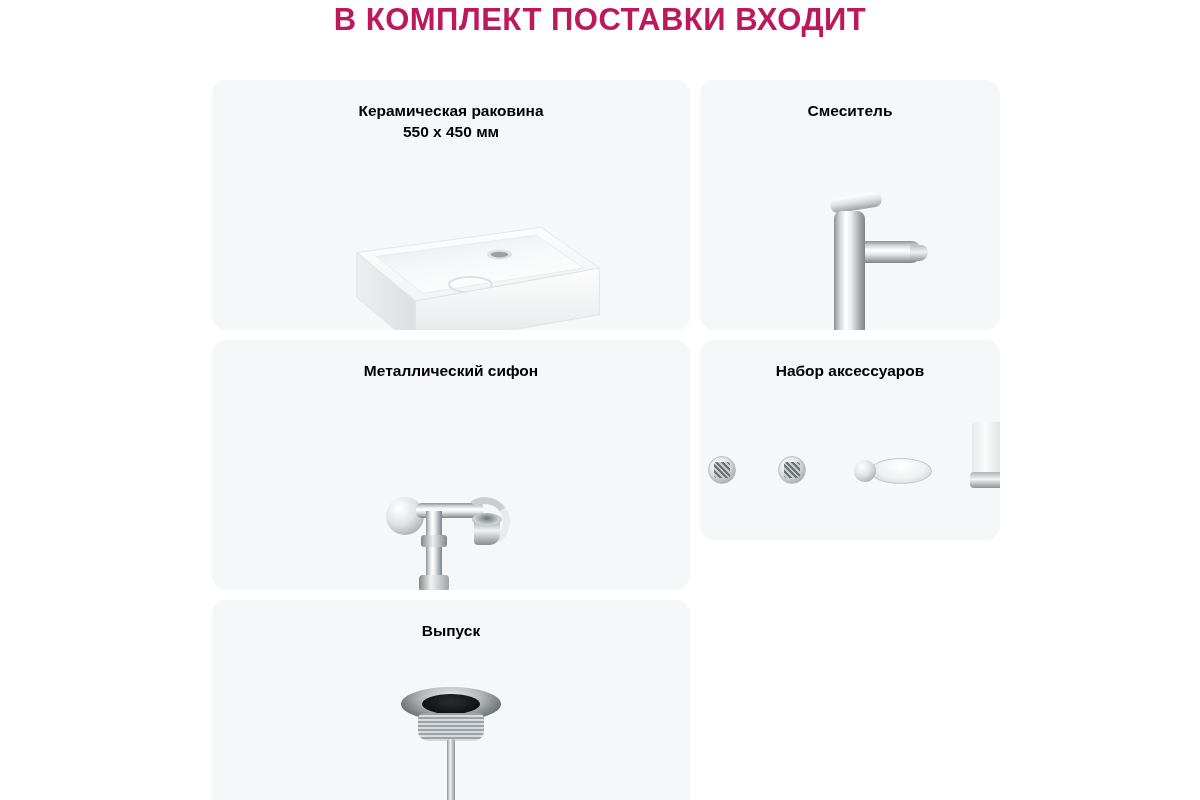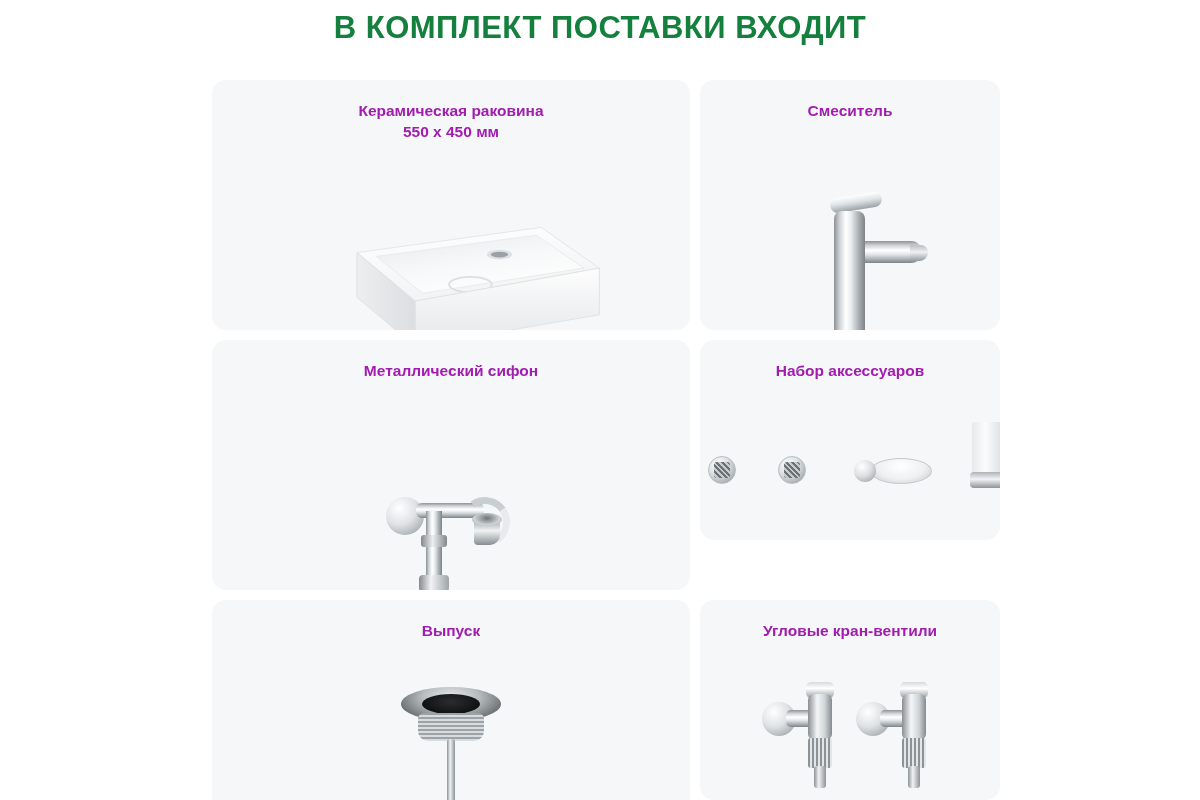--- a/index.html
+++ b/index.html
@@ -19,22 +19,22 @@
     position: relative;
     width: 1200px;
     height: 800px;
     box-sizing: border-box;
   }
   .page-title {
     text-align: center;
     font-size: 31px;
     font-weight: bold;
     letter-spacing: 0.5px;
-    color: #15803d;
-    padding-top: 8px;
+    color: #be185d;
+    padding-top: 0px;
     line-height: 40px;
     margin: 0;
     height: 40px;
   }
   .grid {
     position: absolute;
     left: 212px;
     top: 80px;
     width: 788px;
     display: grid;
@@ -46,21 +46,21 @@
     background: #f5f7f8;
     border-radius: 14px;
     box-sizing: border-box;
     position: relative;
     overflow: hidden;
   }
   .card-title {
     text-align: center;
     font-size: 15.5px;
     font-weight: bold;
-    color: #a21caf;
+    color: #000000;
     line-height: 21px;
     padding-top: 20px;
     white-space: pre-line;
   }
   .card-art {
     position: relative;
     width: 100%;
   }
   .spacer { background: transparent; }
 
@@ -355,36 +355,15 @@
       <div class="card-art">
         <div class="waste">
           <div class="waste-top"></div>
           <div class="waste-hole"></div>
           <div class="waste-thread"></div>
           <div class="waste-stem"></div>
         </div>
       </div>
     </div>
     <div class="spacer"></div>
-    <div class="card r3">
-      <div class="card-title">Угловые кран-вентили</div>
-      <div class="card-art valves">
-        <div class="valve" style="left:62px; top:18px;">
-          <div class="valve-rosette"></div>
-          <div class="valve-arm chrome-h"></div>
-          <div class="valve-head"></div>
-          <div class="valve-body"></div>
-          <div class="valve-knurl"></div>
-          <div class="valve-tail"></div>
-        </div>
-        <div class="valve" style="left:156px; top:18px;">
-          <div class="valve-rosette"></div>
-          <div class="valve-arm chrome-h"></div>
-          <div class="valve-head"></div>
-          <div class="valve-body"></div>
-          <div class="valve-knurl"></div>
-          <div class="valve-tail"></div>
-        </div>
-      </div>
-    </div>
 
   </div>
 </div>
 
 </body></html>

